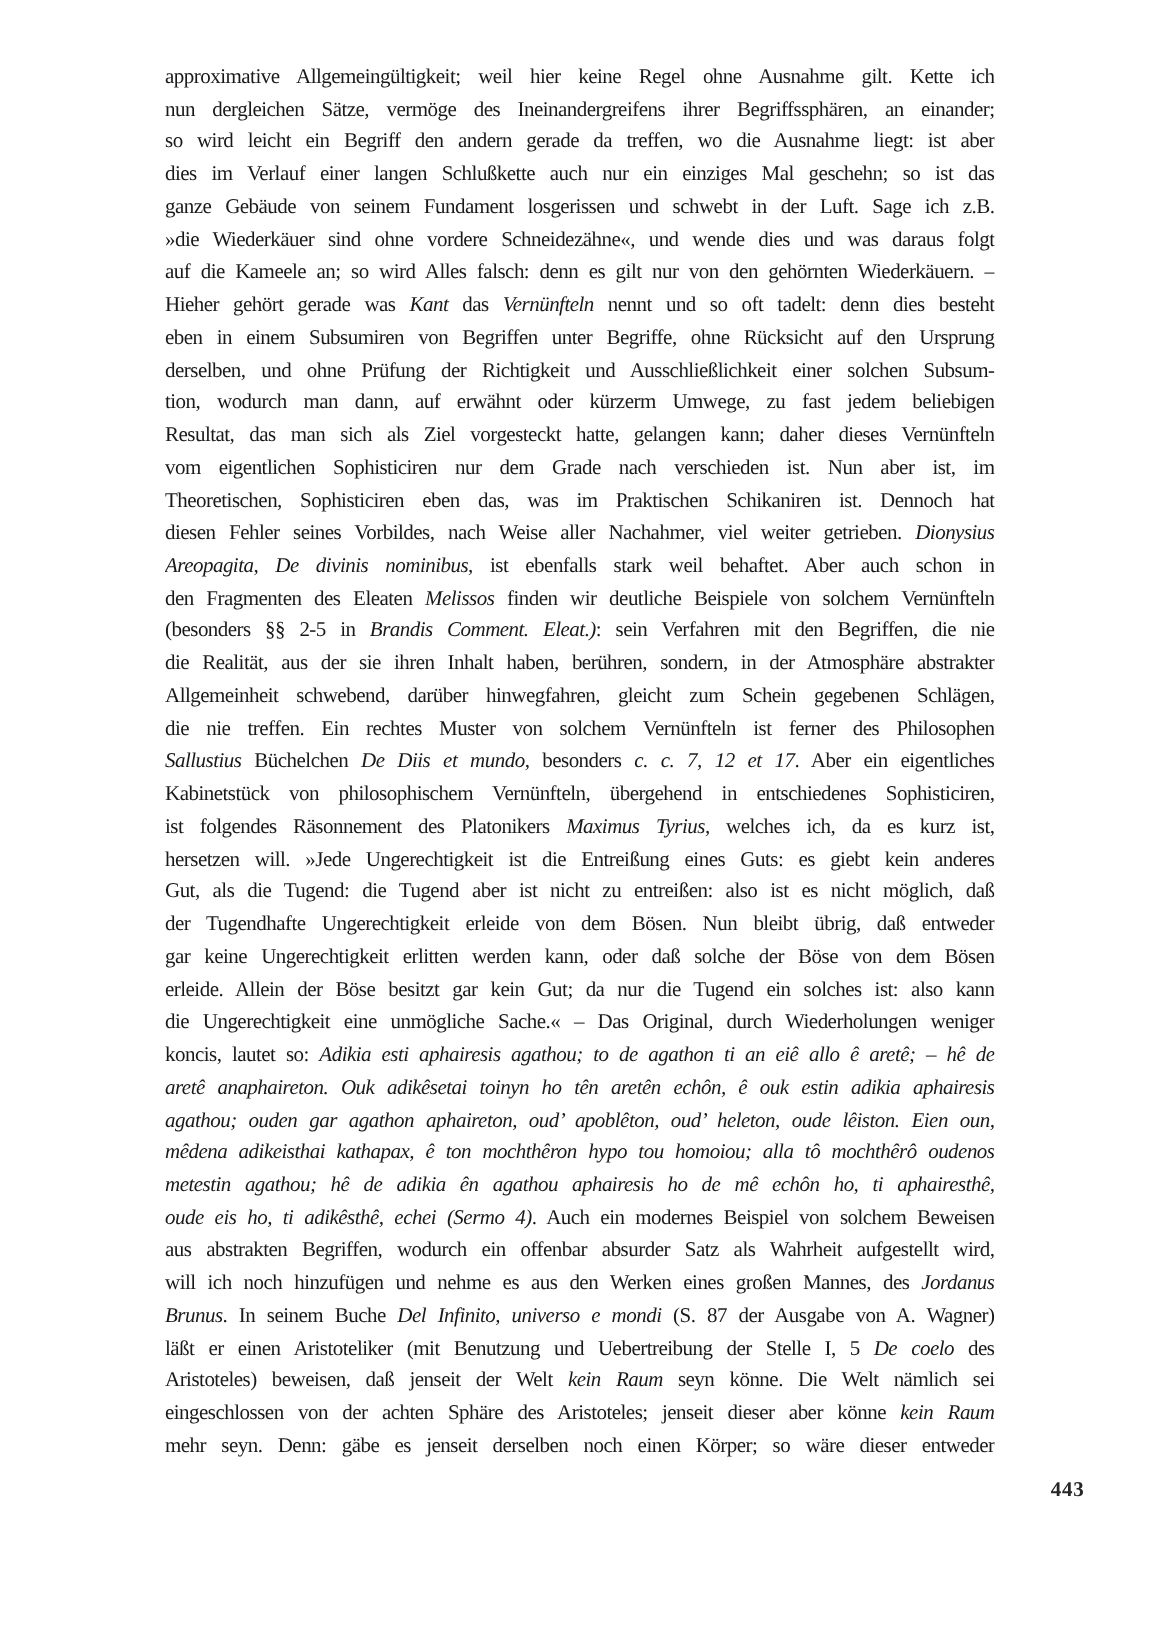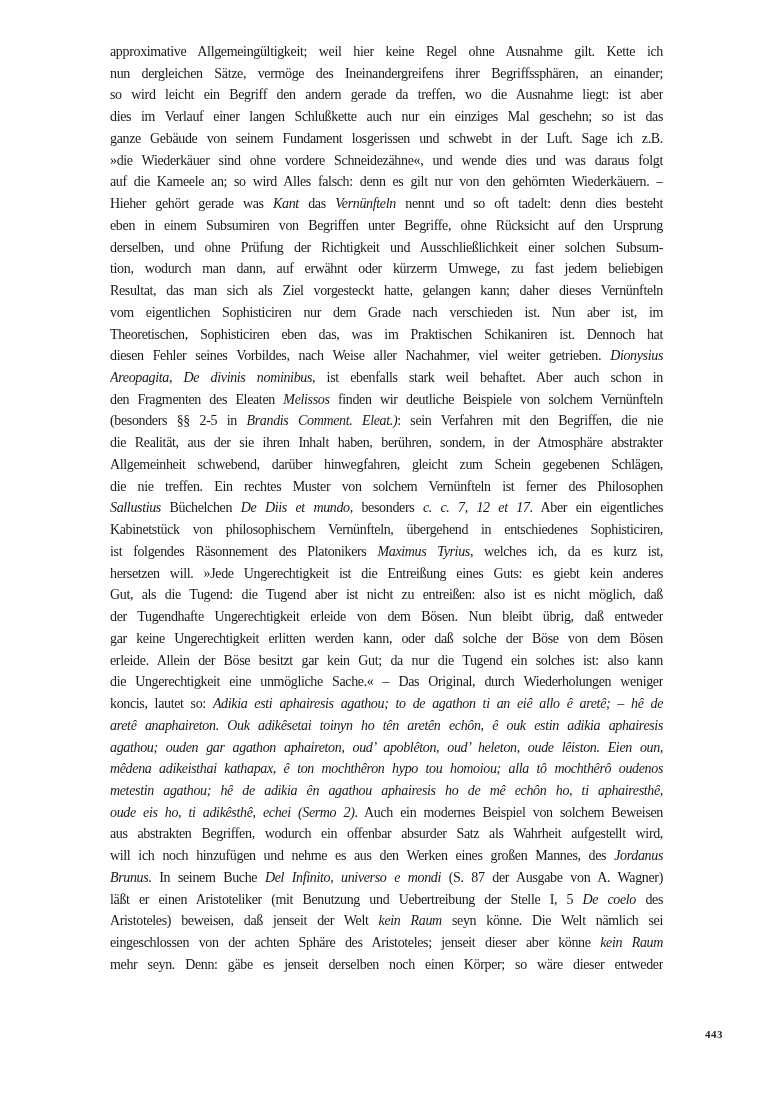--- a/index.html
+++ b/index.html
@@ -33,24 +33,24 @@
     -moz-text-align-last: justify;
     text-align-last: justify;
     text-justify: inter-word;
     white-space: normal;
   }
   .line em {
   }
   .page-number {
     position: absolute;
     left: 110px;
-    top: 1028px;
+    top: 986px;
     width: 613px;
     text-align: right;
-    font-size: 11px;
+    font-size: 14px;
     font-weight: bold;
     color: #262626;
     letter-spacing: 0.5px;
   }
 </style>
 </head>
 <body>
 
 <div class="page">
   <div class="text-block">
@@ -82,21 +82,21 @@
       <div class="line"><span>Gut, als die Tugend: die Tugend aber ist nicht zu entreißen: also ist es nicht möglich, daß</span></div>
       <div class="line"><span>der Tugendhafte Ungerechtigkeit erleide von dem Bösen. Nun bleibt übrig, daß entweder</span></div>
       <div class="line"><span>gar keine Ungerechtigkeit erlitten werden kann, oder daß solche der Böse von dem Bösen</span></div>
       <div class="line"><span>erleide. Allein der Böse besitzt gar kein Gut; da nur die Tugend ein solches ist: also kann</span></div>
       <div class="line"><span>die Ungerechtigkeit eine unmögliche Sache.« – Das Original, durch Wiederholungen weniger</span></div>
       <div class="line"><span>koncis, lautet so: </span><em>Adikia esti aphairesis agathou; to de agathon ti an eiê allo ê aretê; – hê de</em></div>
       <div class="line"><em>aretê anaphaireton. Ouk adikêsetai toinyn ho tên aretên echôn, ê ouk estin adikia aphairesis</em></div>
       <div class="line"><em>agathou; ouden gar agathon aphaireton, oud’ apoblêton, oud’ heleton, oude lêiston. Eien oun,</em></div>
       <div class="line"><em>mêdena adikeisthai kathapax, ê ton mochthêron hypo tou homoiou; alla tô mochthêrô oudenos</em></div>
       <div class="line"><em>metestin agathou; hê de adikia ên agathou aphairesis ho de mê echôn ho, ti aphairesthê,</em></div>
-      <div class="line"><em>oude eis ho, ti adikêsthê, echei (Sermo 2)</em><span>. Auch ein modernes Beispiel von solchem Beweisen</span></div>
+      <div class="line"><em>oude eis ho, ti adikêsthê, echei (Sermo 4)</em><span>. Auch ein modernes Beispiel von solchem Beweisen</span></div>
       <div class="line"><span>aus abstrakten Begriffen, wodurch ein offenbar absurder Satz als Wahrheit aufgestellt wird,</span></div>
       <div class="line"><span>will ich noch hinzufügen und nehme es aus den Werken eines großen Mannes, des </span><em>Jordanus</em></div>
       <div class="line"><em>Brunus</em><span>. In seinem Buche </span><em>Del Infinito, universo e mondi</em><span> (S. 87 der Ausgabe von A. Wagner)</span></div>
       <div class="line"><span>läßt er einen Aristoteliker (mit Benutzung und Uebertreibung der Stelle I, 5 </span><em>De coelo</em><span> des</span></div>
       <div class="line"><span>Aristoteles) beweisen, daß jenseit der Welt </span><em>kein Raum</em><span> seyn könne. Die Welt nämlich sei</span></div>
       <div class="line"><span>eingeschlossen von der achten Sphäre des Aristoteles; jenseit dieser aber könne </span><em>kein Raum</em></div>
       <div class="line"><span>mehr seyn. Denn: gäbe es jenseit derselben noch einen Körper; so wäre dieser entweder</span></div>
     </div>
   <div class="page-number">443</div>
 </div>

